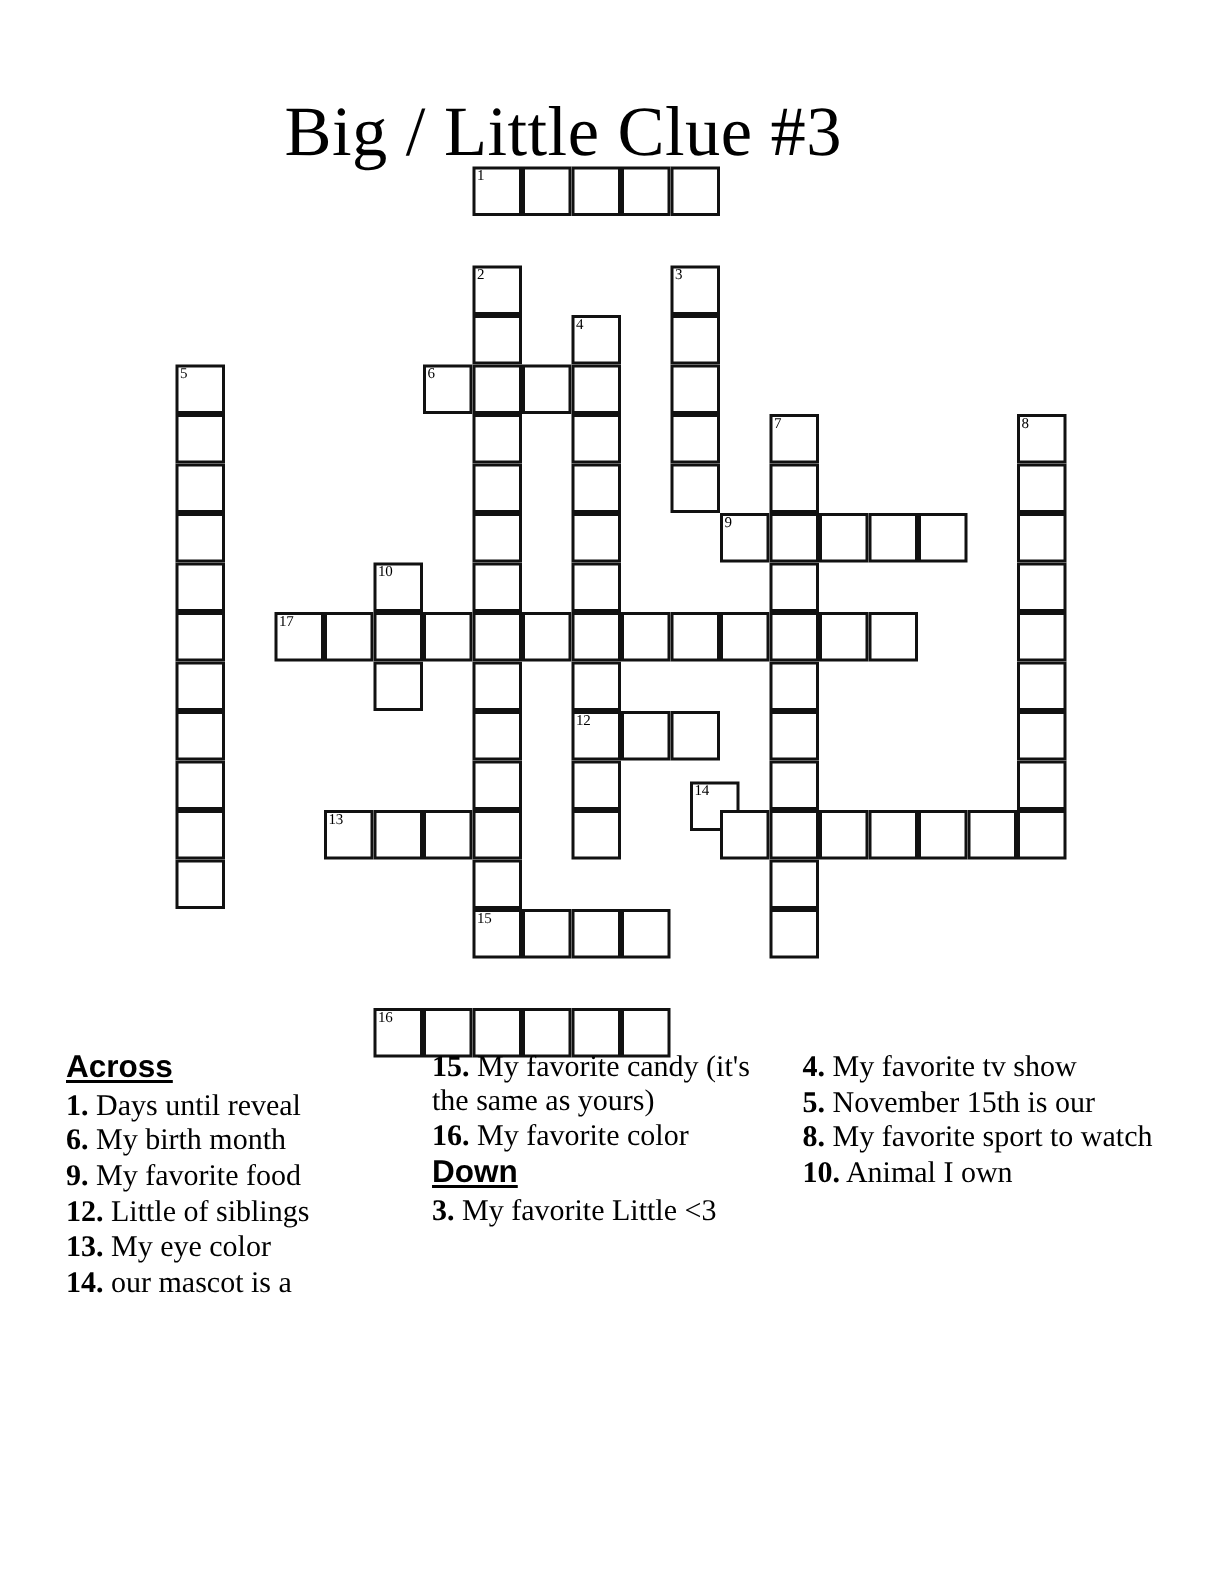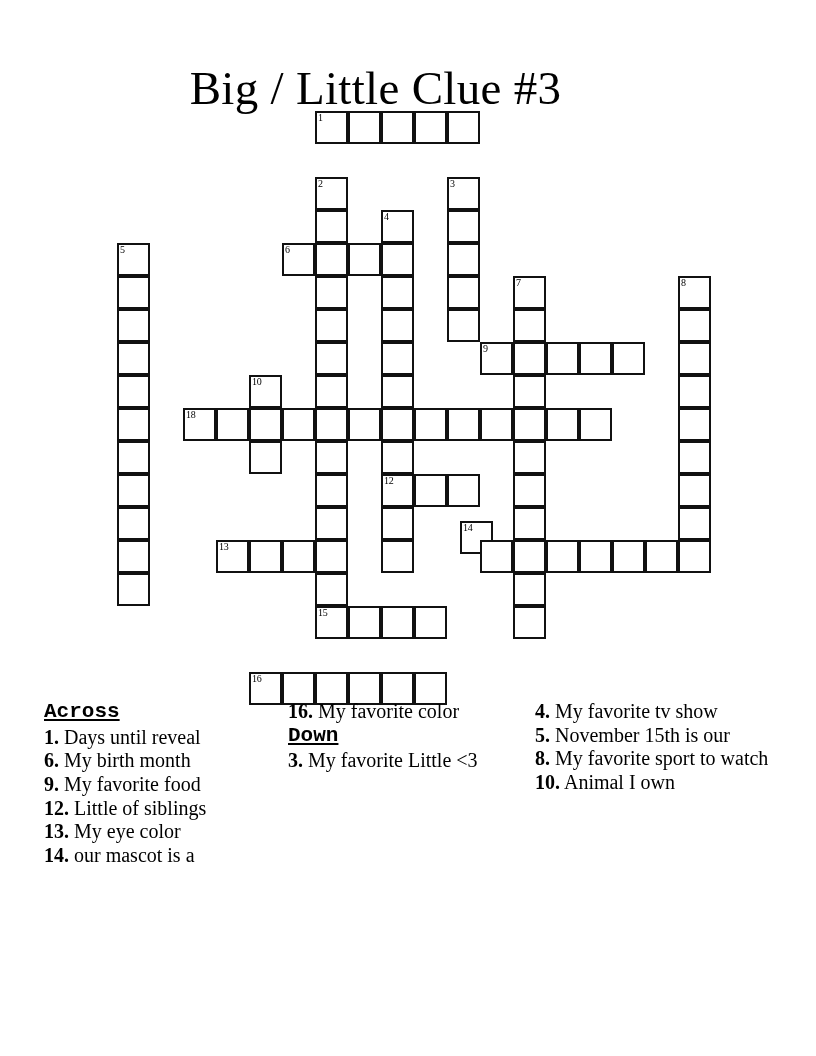--- a/index.html
+++ b/index.html
@@ -79,21 +79,21 @@
     padding-right: 20px;
   }
   .clue-col.col2 { width: 248px; }
   .clue-col.col3 { width: 238px; padding-right: 0; }
   .section-heading {
     font-size: 21px;
     font-weight: bold;
     text-decoration: underline;
     line-height: 1.18;
     margin: 0 0 1px 0;
-    font-family: Liberation Mono, monospace;
+    font-family: Liberation Sans, sans-serif;
   }
   .clue {
     font-size: 20px;
     line-height: 1.13;
     margin: 0 0 1px 0;
     font-family: "Liberation Serif", "DejaVu Serif", serif;
   }
   .clue .num {
     font-weight: bold;
   }
@@ -167,21 +167,21 @@
       <div class="cell" style="left: 117px; top: 375px;"></div>
       <div class="cell" style="left: 249px; top: 375px;">
         <span class="cellnum">10</span>
       </div>
       <div class="cell" style="left: 315px; top: 375px;"></div>
       <div class="cell" style="left: 381px; top: 375px;"></div>
       <div class="cell" style="left: 513px; top: 375px;"></div>
       <div class="cell" style="left: 678px; top: 375px;"></div>
       <div class="cell" style="left: 117px; top: 408px;"></div>
       <div class="cell" style="left: 183px; top: 408px;">
-        <span class="cellnum">18</span>
+        <span class="cellnum">17</span>
       </div>
       <div class="cell" style="left: 216px; top: 408px;"></div>
       <div class="cell" style="left: 249px; top: 408px;"></div>
       <div class="cell" style="left: 282px; top: 408px;"></div>
       <div class="cell" style="left: 315px; top: 408px;"></div>
       <div class="cell" style="left: 348px; top: 408px;"></div>
       <div class="cell" style="left: 381px; top: 408px;"></div>
       <div class="cell" style="left: 414px; top: 408px;"></div>
       <div class="cell" style="left: 447px; top: 408px;"></div>
       <div class="cell" style="left: 480px; top: 408px;"></div>
@@ -272,20 +272,24 @@
         <span class="txt">My eye color</span>
       </div>
       <div class="clue">
         <span class="num">14.</span>
         <span class="txt">our mascot is a</span>
       </div>
     </div>
 
     <div class="clue-col col2">
       <div class="clue">
+        <span class="num">15.</span>
+        <span class="txt">My favorite candy (it's the same as yours)</span>
+      </div>
+      <div class="clue">
         <span class="num">16.</span>
         <span class="txt">My favorite color</span>
       </div>
       <div class="section-heading">Down</div>
       <div class="clue">
         <span class="num">3.</span>
         <span class="txt">My favorite Little &lt;3</span>
       </div>
     </div>
 

